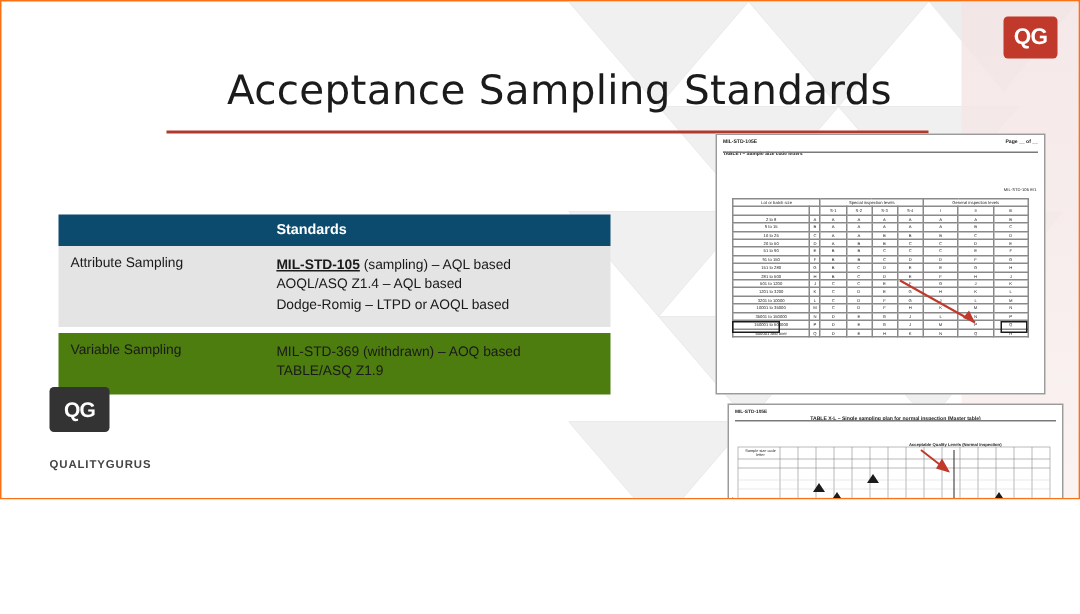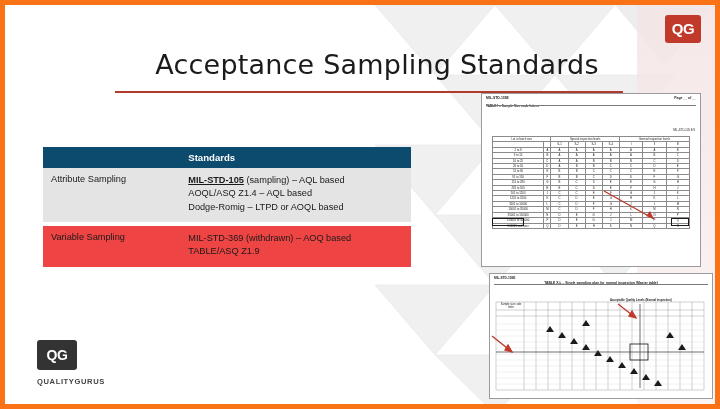--- a/index.html
+++ b/index.html
@@ -6,25 +6,25 @@
     margin: 0;
     padding: 0;
     background: #ffffff;
   }
   body {
     font-family: "Liberation Sans", sans-serif;
   }
   .slide {
     position: relative;
     width: 720px;
-    height: 409px;
+    height: 333px;
     background: #ffffff;
     overflow: hidden;
     box-sizing: border-box;
-    border: 5px solid #f97316;
+    border: 1px solid #f97316;
   }
   
   .bg-pattern {
     position: absolute;
     top: 0; right: 0;
     width: 340px; height: 409px;
     overflow: hidden;
     pointer-events: none;
   }
   .bg-red-band {
@@ -88,21 +88,21 @@
     background: #0c4a6e;
     color: #ffffff;
     font-weight: bold;
     font-size: 9.6px;
     padding: 5px 8px;
   }
   .tbl tr.body td {
     background: #e4e4e4;
   }
   .tbl tr.body.alt td {
-    background: #ef4444;
+    background: #4d7c0f;
   }
   .col-a { width: 132px; margin-left: 20px; }
   .col-b { width: 236px; }
   .sep-row td {
     background: #ffffff !important;
     height: 4px;
     padding: 0 !important;
   }
   .ln { display: block; line-height: 1.45; }
   .bold { font-weight: bold; text-decoration: underline; }
@@ -118,21 +118,21 @@
     background: #333333;
     border-radius: 3px;
     color: #ffffff;
     font-weight: bold;
     font-size: 14px;
     line-height: 30px;
     text-align: center;
     letter-spacing: -0.5px;
   }
   .footer-logo .word {
-    margin-top: 7px;
+    margin-top: 17px;
     font-size: 7.6px;
     letter-spacing: 0.6px;
     color: #444444;
     font-weight: bold;
   }
   
   .fig {
     position: absolute;
     background: #ffffff;
     border: 1px solid #9b9b9b;

